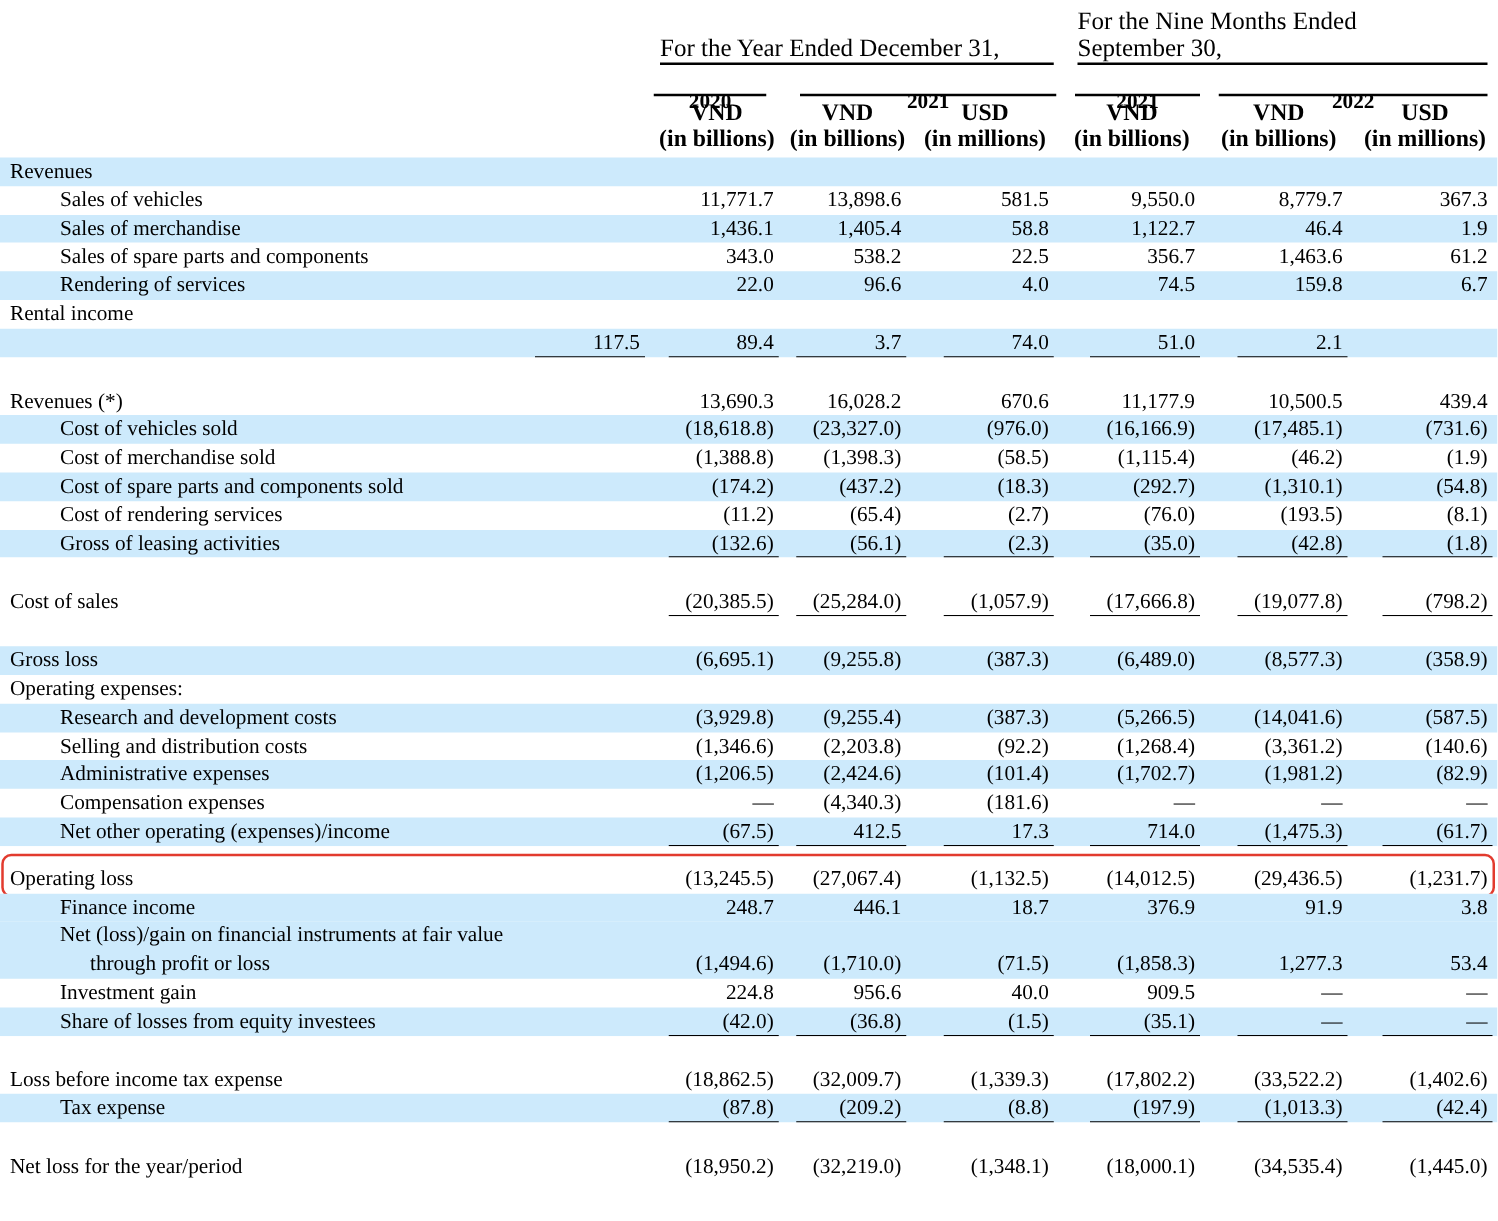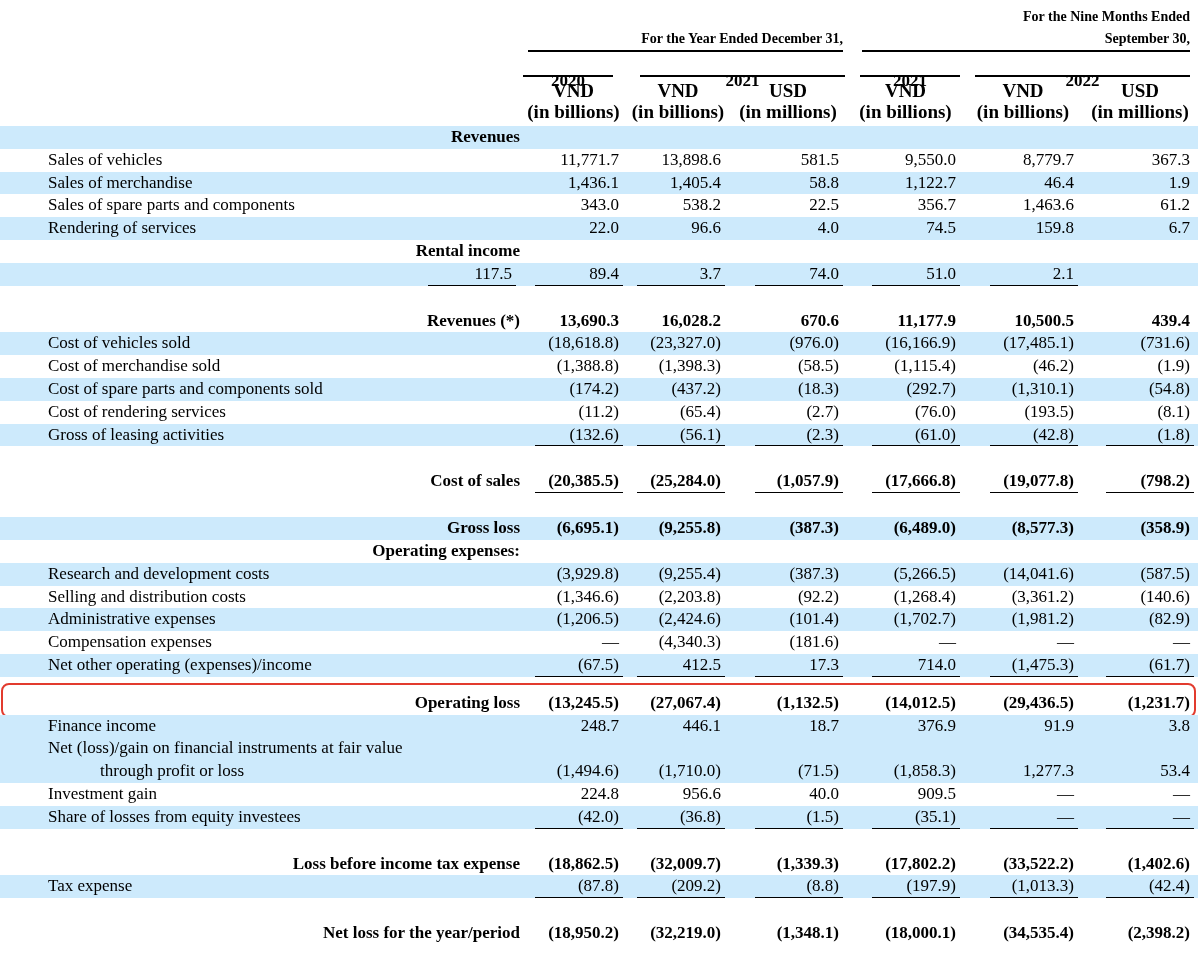--- a/index.html
+++ b/index.html
@@ -19,21 +19,21 @@
 
   
   .thead {
     display: grid;
     grid-template-columns: 520px 107px 102px 118px 117px 118px 116px;
     padding-top: 6px;
   }
   .pgroup {
     grid-row: 1;
     display: flex; flex-direction: column; justify-content: flex-end;
-    text-align: right; font-weight: bold; font-size: 14px;
+    text-align: left; font-weight: normal; font-size: 20px;
     border-bottom: 2px solid #000;
     line-height: 22px;
   }
   .pgroup.g1 { grid-column: 2 / span 3; margin: 0 4px 0 8px; }
   .pgroup.g2 { grid-column: 5 / span 3; margin: 0 8px 0 15px; }
   .yearrow {
     grid-row: 2;
     text-align: center; font-weight: bold; font-size: 17px;
     border-bottom: 2px solid #000;
     padding-top: 18px; line-height: 21px; height: 25px;
@@ -58,23 +58,23 @@
     height: 22.8px; line-height: 22.8px;
     font-size: 17px;
     position: relative;
   }
   .row.stripe { background: var(--stripe); }
   .row.spacer { height: 24px; background: #fff; }
   .row.spacer.sm { height: 15px; }
   .cell { white-space: nowrap; overflow: visible; }
   .cell.label { padding-left: 8px; }
   .cell.label.ind1 { padding-left: 48px; }
-  .cell.label.ind2 { padding-left: 100px; }
+  .cell.label.ind2 { padding-left: 72px; }
   .cell.num { text-align: right; padding-right: 8px; position: relative; }
-  .row.section .cell.label, .row.total .cell { font-weight: bold; text-align: right; }
+  .row.section .cell.label, .row.total .cell { font-weight: normal; }
   .row.rule .cell.num::after {
     content: ""; position: absolute; right: 4px; bottom: 0;
     width: 88px; border-bottom: 1.5px solid #000;
   }
   .row.redbox::before {
     content: ""; position: absolute;
     left: 1px; right: 2px; top: -9px; bottom: -3px;
     border: 2.5px solid var(--red);
     border-radius: 8px;
     pointer-events: none;
@@ -236,21 +236,21 @@
         <div class="cell num">(2.7)</div>
         <div class="cell num">(76.0)</div>
         <div class="cell num">(193.5)</div>
         <div class="cell num">(8.1)</div>
       </div>
       <div class="row item stripe rule">
         <div class="cell label ind1">Gross of leasing activities</div>
         <div class="cell num">(132.6)</div>
         <div class="cell num">(56.1)</div>
         <div class="cell num">(2.3)</div>
-        <div class="cell num">(61.0)</div>
+        <div class="cell num">(35.0)</div>
         <div class="cell num">(42.8)</div>
         <div class="cell num">(1.8)</div>
       </div>
       <div class="row spacer"></div>
       <div class="row total rule">
         <div class="cell label">Cost of sales</div>
         <div class="cell num">(20,385.5)</div>
         <div class="cell num">(25,284.0)</div>
         <div class="cell num">(1,057.9)</div>
         <div class="cell num">(17,666.8)</div>
@@ -396,17 +396,17 @@
         <div class="cell num">(42.4)</div>
       </div>
       <div class="row spacer"></div>
       <div class="row total">
         <div class="cell label">Net loss for the year/period</div>
         <div class="cell num">(18,950.2)</div>
         <div class="cell num">(32,219.0)</div>
         <div class="cell num">(1,348.1)</div>
         <div class="cell num">(18,000.1)</div>
         <div class="cell num">(34,535.4)</div>
-        <div class="cell num">(2,398.2)</div>
+        <div class="cell num">(1,445.0)</div>
       </div>
     </div>
 
 </div>
 
 </body></html>

